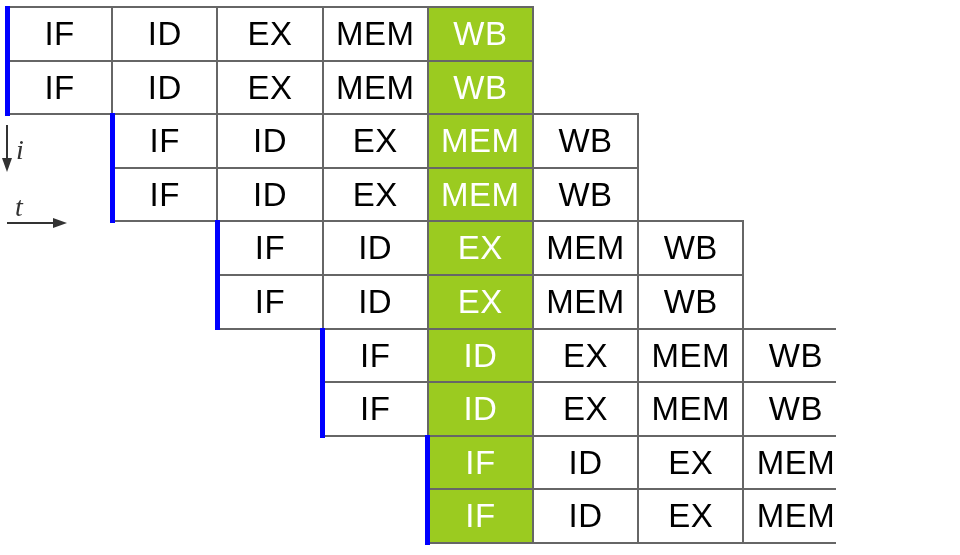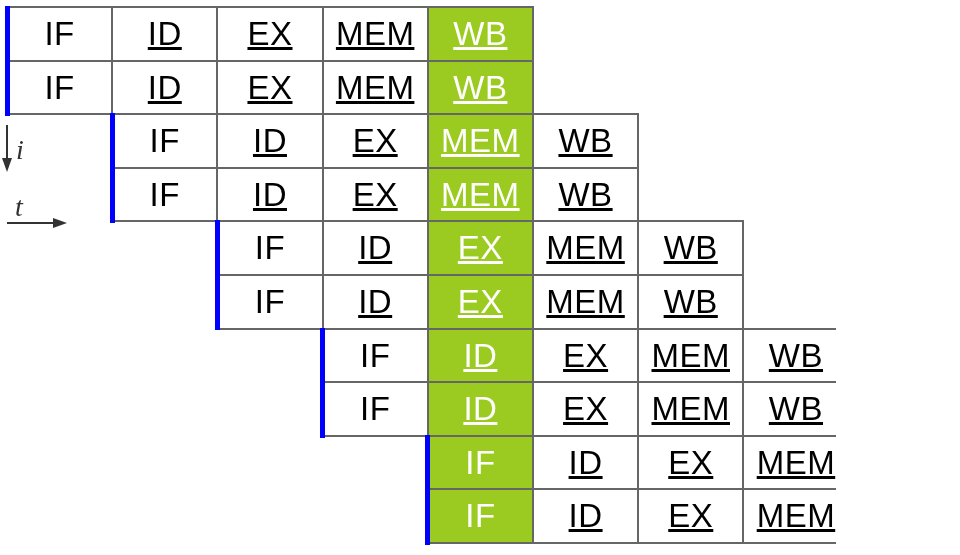--- a/index.html
+++ b/index.html
@@ -26,21 +26,20 @@
     border: 2px solid var(--grid-line, #666666);
     background: var(--cell-fill, #ffffff);
     color: var(--cell-text, #000000);
     font-size: 33px;
     line-height: 51px;
     text-align: center;
     letter-spacing: 0.5px;
   }
   .cell + .cell {
     margin-left: -2px;
-    text-decoration: underline;
   }
   .cell.hl {
     background: var(--hl-fill, #9bcb20);
     color: var(--hl-text, #ffffff);
   }
   .issue-marker {
     position: absolute;
     width: 5px;
     height: 110px;
     background: var(--marker, #0000ff);

